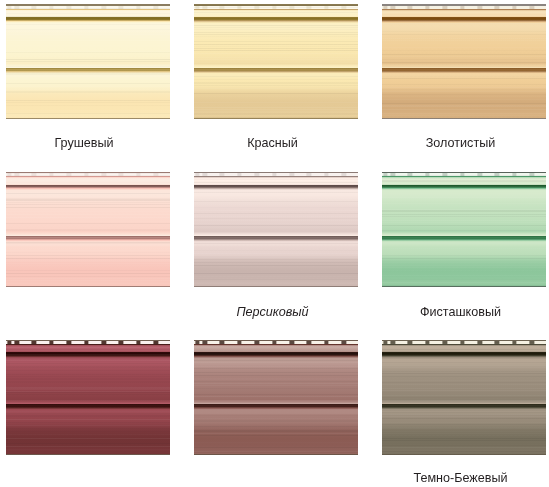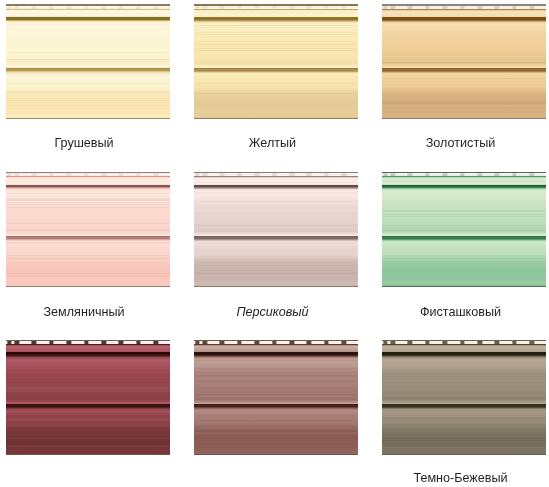--- a/index.html
+++ b/index.html
@@ -40,21 +40,21 @@
         <div class="lay" style="top: 1.5px; height: 2.9px; background: repeating-linear-gradient(90deg, rgb(238, 233, 213) 0px, rgb(238, 233, 213) 4.6px, rgba(0, 0, 0, 0) 4.6px, rgba(0, 0, 0, 0) 17.4px) 8.4px;"></div>
         <div class="lay" style="top: 4.5px; height: 8.2px; background: linear-gradient(rgb(145, 121, 47) 0%, rgb(208, 174, 124) 8%, rgb(252, 240, 197) 20%, rgb(252, 243, 205) 34%, rgb(252, 243, 204) 52%, rgb(252, 241, 198) 70%, rgb(252, 242, 202) 86%, rgb(251, 234, 181) 100%);"></div>
         <div class="lay" style="top: 12.7px; height: 1.6px; background: linear-gradient(rgb(180, 150, 90) 0%, rgb(138, 115, 38) 30%, rgb(138, 115, 38) 82%, rgb(166, 139, 72) 100%);"></div>
         <div class="lay" style="top: 14.3px; height: 49.9px; background: linear-gradient(rgb(138, 115, 38) 0%, rgb(152, 127, 55) 2%, rgb(191, 159, 103) 3.5%, rgb(225, 198, 146) 5%, rgb(251, 234, 181) 7%, rgb(252, 240, 196) 9%, rgb(252, 240, 197) 15%, rgb(252, 239, 195) 21%, rgb(251, 236, 186) 32%, rgb(251, 234, 180) 45%, rgb(251, 233, 178) 60%, rgb(249, 230, 175) 72%, rgb(246, 226, 172) 82%, rgb(242, 221, 167) 91%, rgb(251, 236, 186) 96%, rgb(252, 243, 205) 100%);"></div>
         <div class="lay" style="top: 64.2px; height: 1.7px; background: linear-gradient(rgb(242, 221, 167) 0%, rgb(159, 133, 64) 18%, rgb(156, 130, 60) 55%, rgb(187, 156, 98) 100%);"></div>
         <div class="lay" style="top: 65.9px; height: 47.9px; background: linear-gradient(rgb(156, 130, 60) 0%, rgb(177, 147, 85) 2%, rgb(217, 186, 135) 4%, rgb(251, 234, 179) 6.5%, rgb(251, 236, 186) 9%, rgb(251, 236, 186) 14%, rgb(251, 233, 178) 19%, rgb(248, 229, 175) 34%, rgb(234, 209, 156) 50%, rgb(228, 201, 149) 67%, rgb(229, 202, 150) 82%, rgb(233, 208, 155) 94%, rgb(230, 204, 151) 100%);"></div>
         <div class="lay" style="top: 113.8px; height: 1.2px; background: linear-gradient(rgb(201, 168, 115) 0%, rgb(138, 122, 82) 60%, rgb(255, 255, 255) 100%);"></div>
         <div class="grain" style="background: linear-gradient(rgba(0, 0, 0, 0) 0px, rgba(0, 0, 0, 0) 1.24px, rgba(0, 0, 0, 0.05) 1.24px, rgba(0, 0, 0, 0.05) 1.81px, rgba(0, 0, 0, 0) 1.81px, rgba(0, 0, 0, 0) 2.74px, rgba(0, 0, 0, 0.035) 2.74px, rgba(0, 0, 0, 0.035) 3.67px, rgba(0, 0, 0, 0) 3.67px, rgba(0, 0, 0, 0) 4.86px, rgba(255, 255, 255, 0.016) 4.86px, rgba(255, 255, 255, 0.016) 5.66px, rgba(0, 0, 0, 0) 5.66px, rgba(0, 0, 0, 0) 8.1px, rgba(0, 0, 0, 0.027) 8.1px, rgba(0, 0, 0, 0.027) 8.65px, rgba(0, 0, 0, 0) 8.65px, rgba(0, 0, 0, 0) 10.07px, rgba(255, 255, 255, 0.03) 10.07px, rgba(255, 255, 255, 0.03) 11.26px, rgba(0, 0, 0, 0) 11.26px, rgba(0, 0, 0, 0) 13.67px, rgba(0, 0, 0, 0.02) 13.67px, rgba(0, 0, 0, 0.02) 14.96px, rgba(0, 0, 0, 0) 14.96px, rgba(0, 0, 0, 0) 17.33px, rgba(0, 0, 0, 0.024) 17.33px, rgba(0, 0, 0, 0.024) 18.56px, rgba(0, 0, 0, 0) 18.56px, rgba(0, 0, 0, 0) 19.62px, rgba(255, 255, 255, 0.047) 19.62px, rgba(255, 255, 255, 0.047) 20.13px, rgba(0, 0, 0, 0) 20.13px, rgba(0, 0, 0, 0) 21.45px, rgba(0, 0, 0, 0.05) 21.45px, rgba(0, 0, 0, 0.05) 22.37px, rgba(0, 0, 0, 0) 22.37px, rgba(0, 0, 0, 0) 23px, rgba(0, 0, 0, 0.027) 23px, rgba(0, 0, 0, 0.027) 23.94px, rgba(0, 0, 0, 0) 23.94px, rgba(0, 0, 0, 0) 25.32px, rgba(0, 0, 0, 0.016) 25.32px, rgba(0, 0, 0, 0.016) 26.09px, rgba(0, 0, 0, 0) 26.09px, rgba(0, 0, 0, 0) 28.18px, rgba(0, 0, 0, 0.043) 28.18px, rgba(0, 0, 0, 0.043) 28.9px, rgba(0, 0, 0, 0) 28.9px, rgba(0, 0, 0, 0) 30.43px, rgba(0, 0, 0, 0.043) 30.43px, rgba(0, 0, 0, 0.043) 30.94px, rgba(0, 0, 0, 0) 30.94px, rgba(0, 0, 0, 0) 32.05px, rgba(0, 0, 0, 0.016) 32.05px, rgba(0, 0, 0, 0.016) 33.06px, rgba(0, 0, 0, 0) 33.06px, rgba(0, 0, 0, 0) 33.93px, rgba(255, 255, 255, 0.027) 33.93px, rgba(255, 255, 255, 0.027) 34.51px, rgba(0, 0, 0, 0) 34.51px, rgba(0, 0, 0, 0) 36.69px, rgba(0, 0, 0, 0.035) 36.69px, rgba(0, 0, 0, 0.035) 37.54px, rgba(0, 0, 0, 0) 37.54px, rgba(0, 0, 0, 0) 39.78px, rgba(0, 0, 0, 0.055) 39.78px, rgba(0, 0, 0, 0.055) 40.56px, rgba(0, 0, 0, 0) 40.56px, rgba(0, 0, 0, 0) 41.9px, rgba(0, 0, 0, 0.016) 41.9px, rgba(0, 0, 0, 0.016) 43.09px, rgba(0, 0, 0, 0) 43.09px, rgba(0, 0, 0, 0) 43.7px, rgba(0, 0, 0, 0.047) 43.7px, rgba(0, 0, 0, 0.047) 44.77px, rgba(0, 0, 0, 0) 44.77px, rgba(0, 0, 0, 0) 46.41px, rgba(0, 0, 0, 0.055) 46.41px, rgba(0, 0, 0, 0.055) 47.23px, rgba(0, 0, 0, 0) 47.23px, rgba(0, 0, 0, 0) 48.97px, rgba(255, 255, 255, 0.047) 48.97px, rgba(255, 255, 255, 0.047) 49.95px, rgba(0, 0, 0, 0) 49.95px, rgba(0, 0, 0, 0) 52.6px, rgba(255, 255, 255, 0.03) 52.6px, rgba(255, 255, 255, 0.03) 53.81px, rgba(0, 0, 0, 0) 53.81px, rgba(0, 0, 0, 0) 54.81px, rgba(255, 255, 255, 0.04) 54.81px, rgba(255, 255, 255, 0.04) 55.9px, rgba(0, 0, 0, 0) 55.9px, rgba(0, 0, 0, 0) 58.1px, rgba(255, 255, 255, 0.027) 58.1px, rgba(255, 255, 255, 0.027) 58.78px, rgba(0, 0, 0, 0) 58.78px, rgba(0, 0, 0, 0) 60.53px, rgba(255, 255, 255, 0.047) 60.53px, rgba(255, 255, 255, 0.047) 61.6px, rgba(0, 0, 0, 0) 61.6px, rgba(0, 0, 0, 0) 63.99px, rgba(0, 0, 0, 0.02) 63.99px, rgba(0, 0, 0, 0.02) 64.68px, rgba(0, 0, 0, 0) 64.68px, rgba(0, 0, 0, 0) 66.96px, rgba(0, 0, 0, 0.035) 66.96px, rgba(0, 0, 0, 0.035) 67.54px, rgba(0, 0, 0, 0) 67.54px, rgba(0, 0, 0, 0) 69.4px, rgba(255, 255, 255, 0.05) 69.4px, rgba(255, 255, 255, 0.05) 70.1px, rgba(0, 0, 0, 0) 70.1px, rgba(0, 0, 0, 0) 72.11px, rgba(0, 0, 0, 0.035) 72.11px, rgba(0, 0, 0, 0.035) 72.69px, rgba(0, 0, 0, 0) 72.69px, rgba(0, 0, 0, 0) 75.23px, rgba(0, 0, 0, 0.02) 75.23px, rgba(0, 0, 0, 0.02) 76.07px, rgba(0, 0, 0, 0) 76.07px, rgba(0, 0, 0, 0) 78.33px, rgba(0, 0, 0, 0.03) 78.33px, rgba(0, 0, 0, 0.03) 79.51px, rgba(0, 0, 0, 0) 79.51px, rgba(0, 0, 0, 0) 81.2px, rgba(0, 0, 0, 0.027) 81.2px, rgba(0, 0, 0, 0.027) 81.73px, rgba(0, 0, 0, 0) 81.73px, rgba(0, 0, 0, 0) 83.71px, rgba(255, 255, 255, 0.04) 83.71px, rgba(255, 255, 255, 0.04) 84.6px, rgba(0, 0, 0, 0) 84.6px, rgba(0, 0, 0, 0) 86.52px, rgba(0, 0, 0, 0.055) 86.52px, rgba(0, 0, 0, 0.055) 87.47px, rgba(0, 0, 0, 0) 87.47px, rgba(0, 0, 0, 0) 88.6px, rgba(0, 0, 0, 0.05) 88.6px, rgba(0, 0, 0, 0.05) 89.74px, rgba(0, 0, 0, 0) 89.74px, rgba(0, 0, 0, 0) 91.93px, rgba(255, 255, 255, 0.016) 91.93px, rgba(255, 255, 255, 0.016) 92.76px, rgba(0, 0, 0, 0) 92.76px, rgba(0, 0, 0, 0) 93.51px, rgba(255, 255, 255, 0.016) 93.51px, rgba(255, 255, 255, 0.016) 94.35px, rgba(0, 0, 0, 0) 94.35px, rgba(0, 0, 0, 0) 95.85px, rgba(0, 0, 0, 0.02) 95.85px, rgba(0, 0, 0, 0.02) 96.47px, rgba(0, 0, 0, 0) 96.47px, rgba(0, 0, 0, 0) 97.69px, rgba(255, 255, 255, 0.043) 97.69px, rgba(255, 255, 255, 0.043) 98.59px, rgba(0, 0, 0, 0) 98.59px, rgba(0, 0, 0, 0) 100.55px, rgba(0, 0, 0, 0.043) 100.55px, rgba(0, 0, 0, 0.043) 101.09px, rgba(0, 0, 0, 0) 101.09px, rgba(0, 0, 0, 0) 103.13px, rgba(255, 255, 255, 0.055) 103.13px, rgba(255, 255, 255, 0.055) 104.12px, rgba(0, 0, 0, 0) 104.12px, rgba(0, 0, 0, 0) 104.79px, rgba(255, 255, 255, 0.055) 104.79px, rgba(255, 255, 255, 0.055) 106.09px, rgba(0, 0, 0, 0) 106.09px, rgba(0, 0, 0, 0) 107.42px, rgba(255, 255, 255, 0.016) 107.42px, rgba(255, 255, 255, 0.016) 108.65px, rgba(0, 0, 0, 0) 108.65px, rgba(0, 0, 0, 0) 109.45px, rgba(0, 0, 0, 0.027) 109.45px, rgba(0, 0, 0, 0.027) 110.74px, rgba(0, 0, 0, 0) 110.74px, rgba(0, 0, 0, 0) 112.98px, rgba(0, 0, 0, 0.047) 112.98px, rgba(0, 0, 0, 0.047) 113.87px, rgba(0, 0, 0, 0) 113.87px, rgba(0, 0, 0, 0) 115.9px, rgba(255, 255, 255, 0.024) 115.9px, rgba(255, 255, 255, 0.024) 116.82px);"></div>
       </div>
     </div>
-    <div class="label" style="left: 0px; top: 136.5px; width: 545px;">Желтый</div>
+    <div class="label" style="left: 0px; top: 136.5px; width: 545px;">Красный</div>
     <div class="swatch" style="left: 381.8px; top: 4.3px; width: 164px; height: 115px;">
       <div class="panel">
         <div class="lay" style="top: 0.2px; height: 1.1px; background: rgb(138, 132, 128);"></div>
         <div class="lay" style="top: 1.3px; height: 3.1px; background: rgb(246, 242, 228);"></div>
         <div class="lay" style="top: 1.5px; height: 2.9px; background: repeating-linear-gradient(90deg, rgb(217, 208, 191) 0px, rgb(217, 208, 191) 4.6px, rgba(0, 0, 0, 0) 4.6px, rgba(0, 0, 0, 0) 17.4px) 8.4px;"></div>
         <div class="lay" style="top: 4.5px; height: 8.2px; background: linear-gradient(rgb(128, 82, 24) 0%, rgb(185, 140, 98) 8%, rgb(245, 220, 176) 20%, rgb(246, 226, 186) 34%, rgb(246, 225, 184) 52%, rgb(245, 221, 178) 70%, rgb(246, 224, 183) 86%, rgb(242, 209, 155) 100%);"></div>
         <div class="lay" style="top: 12.7px; height: 1.6px; background: linear-gradient(rgb(160, 114, 65) 0%, rgb(122, 76, 16) 30%, rgb(122, 76, 16) 82%, rgb(147, 102, 49) 100%);"></div>
         <div class="lay" style="top: 14.3px; height: 49.9px; background: linear-gradient(rgb(122, 76, 16) 0%, rgb(135, 89, 32) 2%, rgb(169, 124, 78) 3.5%, rgb(207, 167, 120) 5%, rgb(242, 209, 155) 7%, rgb(244, 220, 175) 9%, rgb(245, 221, 176) 15%, rgb(244, 219, 173) 21%, rgb(243, 213, 162) 32%, rgb(241, 209, 155) 45%, rgb(241, 207, 152) 60%, rgb(238, 204, 149) 72%, rgb(234, 199, 146) 82%, rgb(230, 194, 141) 91%, rgb(243, 213, 162) 96%, rgb(246, 226, 186) 100%);"></div>
         <div class="lay" style="top: 64.2px; height: 1.7px; background: linear-gradient(rgb(230, 194, 141) 0%, rgb(141, 95, 41) 18%, rgb(138, 92, 37) 55%, rgb(166, 121, 73) 100%);"></div>
         <div class="lay" style="top: 65.9px; height: 47.9px; background: linear-gradient(rgb(138, 92, 37) 0%, rgb(157, 111, 61) 2%, rgb(196, 153, 109) 4%, rgb(241, 208, 154) 6.5%, rgb(243, 213, 162) 9%, rgb(242, 212, 162) 14%, rgb(241, 207, 152) 19%, rgb(238, 203, 149) 34%, rgb(219, 180, 130) 50%, rgb(211, 171, 123) 67%, rgb(212, 172, 124) 82%, rgb(217, 178, 129) 94%, rgb(213, 174, 125) 100%);"></div>
@@ -70,21 +70,20 @@
         <div class="lay" style="top: 1.5px; height: 2.9px; background: repeating-linear-gradient(90deg, rgb(239, 227, 222) 0px, rgb(239, 227, 222) 4.6px, rgba(0, 0, 0, 0) 4.6px, rgba(0, 0, 0, 0) 17.4px) 8.4px;"></div>
         <div class="lay" style="top: 4.5px; height: 8.2px; background: linear-gradient(rgb(134, 94, 89) 0%, rgb(246, 180, 170) 8%, rgb(252, 230, 220) 20%, rgb(252, 236, 226) 34%, rgb(252, 235, 225) 52%, rgb(252, 231, 221) 70%, rgb(252, 234, 224) 86%, rgb(252, 219, 207) 100%);"></div>
         <div class="lay" style="top: 12.7px; height: 1.6px; background: linear-gradient(rgb(196, 142, 134) 0%, rgb(122, 84, 80) 30%, rgb(122, 84, 80) 82%, rgb(172, 122, 116) 100%);"></div>
         <div class="lay" style="top: 14.3px; height: 49.9px; background: linear-gradient(rgb(122, 84, 80) 0%, rgb(147, 103, 98) 2%, rgb(215, 156, 148) 3.5%, rgb(248, 195, 184) 5%, rgb(252, 219, 207) 7%, rgb(252, 230, 219) 9%, rgb(252, 231, 220) 15%, rgb(252, 229, 218) 21%, rgb(252, 223, 211) 32%, rgb(252, 219, 207) 45%, rgb(252, 217, 205) 60%, rgb(252, 215, 203) 72%, rgb(251, 213, 201) 82%, rgb(251, 210, 198) 91%, rgb(252, 223, 211) 96%, rgb(252, 236, 226) 100%);"></div>
         <div class="lay" style="top: 64.2px; height: 1.7px; background: linear-gradient(rgb(251, 210, 198) 0%, rgb(159, 113, 107) 18%, rgb(153, 108, 103) 55%, rgb(209, 151, 143) 100%);"></div>
         <div class="lay" style="top: 65.9px; height: 47.9px; background: linear-gradient(rgb(153, 108, 103) 0%, rgb(190, 137, 130) 2%, rgb(247, 187, 177) 4%, rgb(252, 218, 206) 6.5%, rgb(252, 223, 211) 9%, rgb(252, 222, 211) 14%, rgb(252, 217, 205) 19%, rgb(252, 215, 203) 34%, rgb(250, 202, 191) 50%, rgb(249, 197, 186) 67%, rgb(249, 198, 187) 82%, rgb(249, 201, 190) 94%, rgb(249, 199, 188) 100%);"></div>
         <div class="lay" style="top: 113.8px; height: 1.2px; background: linear-gradient(rgb(234, 170, 161) 0%, rgb(154, 122, 114) 60%, rgb(255, 255, 255) 100%);"></div>
         <div class="grain" style="background: linear-gradient(rgba(0, 0, 0, 0) 0px, rgba(0, 0, 0, 0) 1.13px, rgba(0, 0, 0, 0.035) 1.13px, rgba(0, 0, 0, 0.035) 1.94px, rgba(0, 0, 0, 0) 1.94px, rgba(0, 0, 0, 0) 2.92px, rgba(0, 0, 0, 0.035) 2.92px, rgba(0, 0, 0, 0.035) 3.87px, rgba(0, 0, 0, 0) 3.87px, rgba(0, 0, 0, 0) 5.99px, rgba(255, 255, 255, 0.02) 5.99px, rgba(255, 255, 255, 0.02) 6.7px, rgba(0, 0, 0, 0) 6.7px, rgba(0, 0, 0, 0) 8.99px, rgba(255, 255, 255, 0.035) 8.99px, rgba(255, 255, 255, 0.035) 10.24px, rgba(0, 0, 0, 0) 10.24px, rgba(0, 0, 0, 0) 13.01px, rgba(0, 0, 0, 0.01) 13.01px, rgba(0, 0, 0, 0.01) 13.63px, rgba(0, 0, 0, 0) 13.63px, rgba(0, 0, 0, 0) 14.99px, rgba(255, 255, 255, 0.04) 14.99px, rgba(255, 255, 255, 0.04) 15.86px, rgba(0, 0, 0, 0) 15.86px, rgba(0, 0, 0, 0) 17.7px, rgba(255, 255, 255, 0.043) 17.7px, rgba(255, 255, 255, 0.043) 18.29px, rgba(0, 0, 0, 0) 18.29px, rgba(0, 0, 0, 0) 21.06px, rgba(0, 0, 0, 0.047) 21.06px, rgba(0, 0, 0, 0.047) 21.74px, rgba(0, 0, 0, 0) 21.74px, rgba(0, 0, 0, 0) 23.71px, rgba(255, 255, 255, 0.024) 23.71px, rgba(255, 255, 255, 0.024) 24.9px, rgba(0, 0, 0, 0) 24.9px, rgba(0, 0, 0, 0) 26.01px, rgba(0, 0, 0, 0.024) 26.01px, rgba(0, 0, 0, 0.024) 26.54px, rgba(0, 0, 0, 0) 26.54px, rgba(0, 0, 0, 0) 27.36px, rgba(0, 0, 0, 0.05) 27.36px, rgba(0, 0, 0, 0.05) 28.62px, rgba(0, 0, 0, 0) 28.62px, rgba(0, 0, 0, 0) 29.98px, rgba(0, 0, 0, 0.024) 29.98px, rgba(0, 0, 0, 0.024) 30.78px, rgba(0, 0, 0, 0) 30.78px, rgba(0, 0, 0, 0) 32.13px, rgba(0, 0, 0, 0.04) 32.13px, rgba(0, 0, 0, 0.04) 33.41px, rgba(0, 0, 0, 0) 33.41px, rgba(0, 0, 0, 0) 35.44px, rgba(0, 0, 0, 0.047) 35.44px, rgba(0, 0, 0, 0.047) 36.39px, rgba(0, 0, 0, 0) 36.39px, rgba(0, 0, 0, 0) 38.86px, rgba(255, 255, 255, 0.03) 38.86px, rgba(255, 255, 255, 0.03) 39.55px, rgba(0, 0, 0, 0) 39.55px, rgba(0, 0, 0, 0) 42.31px, rgba(255, 255, 255, 0.05) 42.31px, rgba(255, 255, 255, 0.05) 43.39px, rgba(0, 0, 0, 0) 43.39px, rgba(0, 0, 0, 0) 45.29px, rgba(255, 255, 255, 0.05) 45.29px, rgba(255, 255, 255, 0.05) 46.27px, rgba(0, 0, 0, 0) 46.27px, rgba(0, 0, 0, 0) 49.01px, rgba(255, 255, 255, 0.02) 49.01px, rgba(255, 255, 255, 0.02) 50.23px, rgba(0, 0, 0, 0) 50.23px, rgba(0, 0, 0, 0) 51.48px, rgba(0, 0, 0, 0.04) 51.48px, rgba(0, 0, 0, 0.04) 52.46px, rgba(0, 0, 0, 0) 52.46px, rgba(0, 0, 0, 0) 54.54px, rgba(255, 255, 255, 0.04) 54.54px, rgba(255, 255, 255, 0.04) 55.32px, rgba(0, 0, 0, 0) 55.32px, rgba(0, 0, 0, 0) 56.2px, rgba(255, 255, 255, 0.024) 56.2px, rgba(255, 255, 255, 0.024) 56.74px, rgba(0, 0, 0, 0) 56.74px, rgba(0, 0, 0, 0) 57.38px, rgba(0, 0, 0, 0.024) 57.38px, rgba(0, 0, 0, 0.024) 58.67px, rgba(0, 0, 0, 0) 58.67px, rgba(0, 0, 0, 0) 59.52px, rgba(0, 0, 0, 0.047) 59.52px, rgba(0, 0, 0, 0.047) 60.48px, rgba(0, 0, 0, 0) 60.48px, rgba(0, 0, 0, 0) 63.27px, rgba(255, 255, 255, 0.047) 63.27px, rgba(255, 255, 255, 0.047) 63.78px, rgba(0, 0, 0, 0) 63.78px, rgba(0, 0, 0, 0) 65.14px, rgba(255, 255, 255, 0.055) 65.14px, rgba(255, 255, 255, 0.055) 65.86px, rgba(0, 0, 0, 0) 65.86px, rgba(0, 0, 0, 0) 66.7px, rgba(255, 255, 255, 0.05) 66.7px, rgba(255, 255, 255, 0.05) 67.32px, rgba(0, 0, 0, 0) 67.32px, rgba(0, 0, 0, 0) 69.71px, rgba(0, 0, 0, 0.055) 69.71px, rgba(0, 0, 0, 0.055) 70.5px, rgba(0, 0, 0, 0) 70.5px, rgba(0, 0, 0, 0) 71.37px, rgba(0, 0, 0, 0.024) 71.37px, rgba(0, 0, 0, 0.024) 72.07px, rgba(0, 0, 0, 0) 72.07px, rgba(0, 0, 0, 0) 73.12px, rgba(255, 255, 255, 0.024) 73.12px, rgba(255, 255, 255, 0.024) 74.06px, rgba(0, 0, 0, 0) 74.06px, rgba(0, 0, 0, 0) 75.8px, rgba(255, 255, 255, 0.016) 75.8px, rgba(255, 255, 255, 0.016) 76.96px, rgba(0, 0, 0, 0) 76.96px, rgba(0, 0, 0, 0) 77.58px, rgba(255, 255, 255, 0.043) 77.58px, rgba(255, 255, 255, 0.043) 78.84px, rgba(0, 0, 0, 0) 78.84px, rgba(0, 0, 0, 0) 80.21px, rgba(0, 0, 0, 0.01) 80.21px, rgba(0, 0, 0, 0.01) 81.09px, rgba(0, 0, 0, 0) 81.09px, rgba(0, 0, 0, 0) 82.89px, rgba(0, 0, 0, 0.043) 82.89px, rgba(0, 0, 0, 0.043) 83.99px, rgba(0, 0, 0, 0) 83.99px, rgba(0, 0, 0, 0) 85.82px, rgba(0, 0, 0, 0.05) 85.82px, rgba(0, 0, 0, 0.05) 86.82px, rgba(0, 0, 0, 0) 86.82px, rgba(0, 0, 0, 0) 88.38px, rgba(255, 255, 255, 0.03) 88.38px, rgba(255, 255, 255, 0.03) 89.54px, rgba(0, 0, 0, 0) 89.54px, rgba(0, 0, 0, 0) 91.28px, rgba(255, 255, 255, 0.04) 91.28px, rgba(255, 255, 255, 0.04) 92.17px, rgba(0, 0, 0, 0) 92.17px, rgba(0, 0, 0, 0) 92.89px, rgba(255, 255, 255, 0.01) 92.89px, rgba(255, 255, 255, 0.01) 93.89px, rgba(0, 0, 0, 0) 93.89px, rgba(0, 0, 0, 0) 94.51px, rgba(255, 255, 255, 0.043) 94.51px, rgba(255, 255, 255, 0.043) 95.41px, rgba(0, 0, 0, 0) 95.41px, rgba(0, 0, 0, 0) 97.88px, rgba(0, 0, 0, 0.024) 97.88px, rgba(0, 0, 0, 0.024) 99.06px, rgba(0, 0, 0, 0) 99.06px, rgba(0, 0, 0, 0) 101px, rgba(0, 0, 0, 0.047) 101px, rgba(0, 0, 0, 0.047) 101.96px, rgba(0, 0, 0, 0) 101.96px, rgba(0, 0, 0, 0) 103.96px, rgba(0, 0, 0, 0.027) 103.96px, rgba(0, 0, 0, 0.027) 104.87px, rgba(0, 0, 0, 0) 104.87px, rgba(0, 0, 0, 0) 105.95px, rgba(255, 255, 255, 0.05) 105.95px, rgba(255, 255, 255, 0.05) 106.54px, rgba(0, 0, 0, 0) 106.54px, rgba(0, 0, 0, 0) 108.35px, rgba(255, 255, 255, 0.047) 108.35px, rgba(255, 255, 255, 0.047) 109.41px, rgba(0, 0, 0, 0) 109.41px, rgba(0, 0, 0, 0) 111.23px, rgba(255, 255, 255, 0.016) 111.23px, rgba(255, 255, 255, 0.016) 111.79px, rgba(0, 0, 0, 0) 111.79px, rgba(0, 0, 0, 0) 114.17px, rgba(0, 0, 0, 0.047) 114.17px, rgba(0, 0, 0, 0.047) 114.92px, rgba(0, 0, 0, 0) 114.92px, rgba(0, 0, 0, 0) 115.79px, rgba(255, 255, 255, 0.05) 115.79px, rgba(255, 255, 255, 0.05) 116.98px);"></div>
       </div>
     </div>
-    <div class="label" style="left: 0px; top: 305.5px; width: 168px;">Земляничный</div>
     <div class="swatch" style="left: 194px; top: 171.9px; width: 164px; height: 115px;">
       <div class="panel">
         <div class="lay" style="top: 0.2px; height: 1.1px; background: rgb(139, 122, 116);"></div>
         <div class="lay" style="top: 1.3px; height: 3.1px; background: rgb(248, 242, 239);"></div>
         <div class="lay" style="top: 1.5px; height: 2.9px; background: repeating-linear-gradient(90deg, rgb(226, 218, 215) 0px, rgb(226, 218, 215) 4.6px, rgba(0, 0, 0, 0) 4.6px, rgba(0, 0, 0, 0) 17.4px) 8.4px;"></div>
         <div class="lay" style="top: 4.5px; height: 8.2px; background: linear-gradient(rgb(102, 82, 79) 0%, rgb(171, 149, 142) 8%, rgb(249, 232, 225) 20%, rgb(255, 240, 232) 34%, rgb(254, 239, 231) 52%, rgb(250, 234, 226) 70%, rgb(253, 237, 230) 86%, rgb(236, 217, 211) 100%);"></div>
         <div class="lay" style="top: 12.7px; height: 1.6px; background: linear-gradient(rgb(140, 119, 114) 0%, rgb(94, 74, 72) 30%, rgb(94, 74, 72) 82%, rgb(125, 104, 100) 100%);"></div>
         <div class="lay" style="top: 14.3px; height: 49.9px; background: linear-gradient(rgb(94, 74, 72) 0%, rgb(109, 89, 86) 2%, rgb(152, 130, 125) 3.5%, rgb(196, 175, 169) 5%, rgb(236, 217, 211) 7%, rgb(248, 232, 225) 9%, rgb(249, 233, 226) 15%, rgb(247, 230, 223) 21%, rgb(240, 222, 216) 32%, rgb(236, 216, 211) 45%, rgb(234, 214, 209) 60%, rgb(231, 211, 206) 72%, rgb(226, 206, 201) 82%, rgb(221, 201, 196) 91%, rgb(240, 222, 216) 96%, rgb(255, 240, 232) 100%);"></div>
         <div class="lay" style="top: 64.2px; height: 1.7px; background: linear-gradient(rgb(221, 201, 196) 0%, rgb(117, 97, 93) 18%, rgb(113, 93, 90) 55%, rgb(148, 127, 121) 100%);"></div>
         <div class="lay" style="top: 65.9px; height: 47.9px; background: linear-gradient(rgb(113, 93, 90) 0%, rgb(136, 115, 111) 2%, rgb(184, 162, 155) 4%, rgb(235, 215, 210) 6.5%, rgb(240, 222, 216) 9%, rgb(240, 221, 215) 14%, rgb(234, 214, 209) 19%, rgb(230, 210, 205) 34%, rgb(209, 188, 182) 50%, rgb(200, 179, 173) 67%, rgb(201, 180, 174) 82%, rgb(207, 186, 180) 94%, rgb(203, 182, 176) 100%);"></div>

